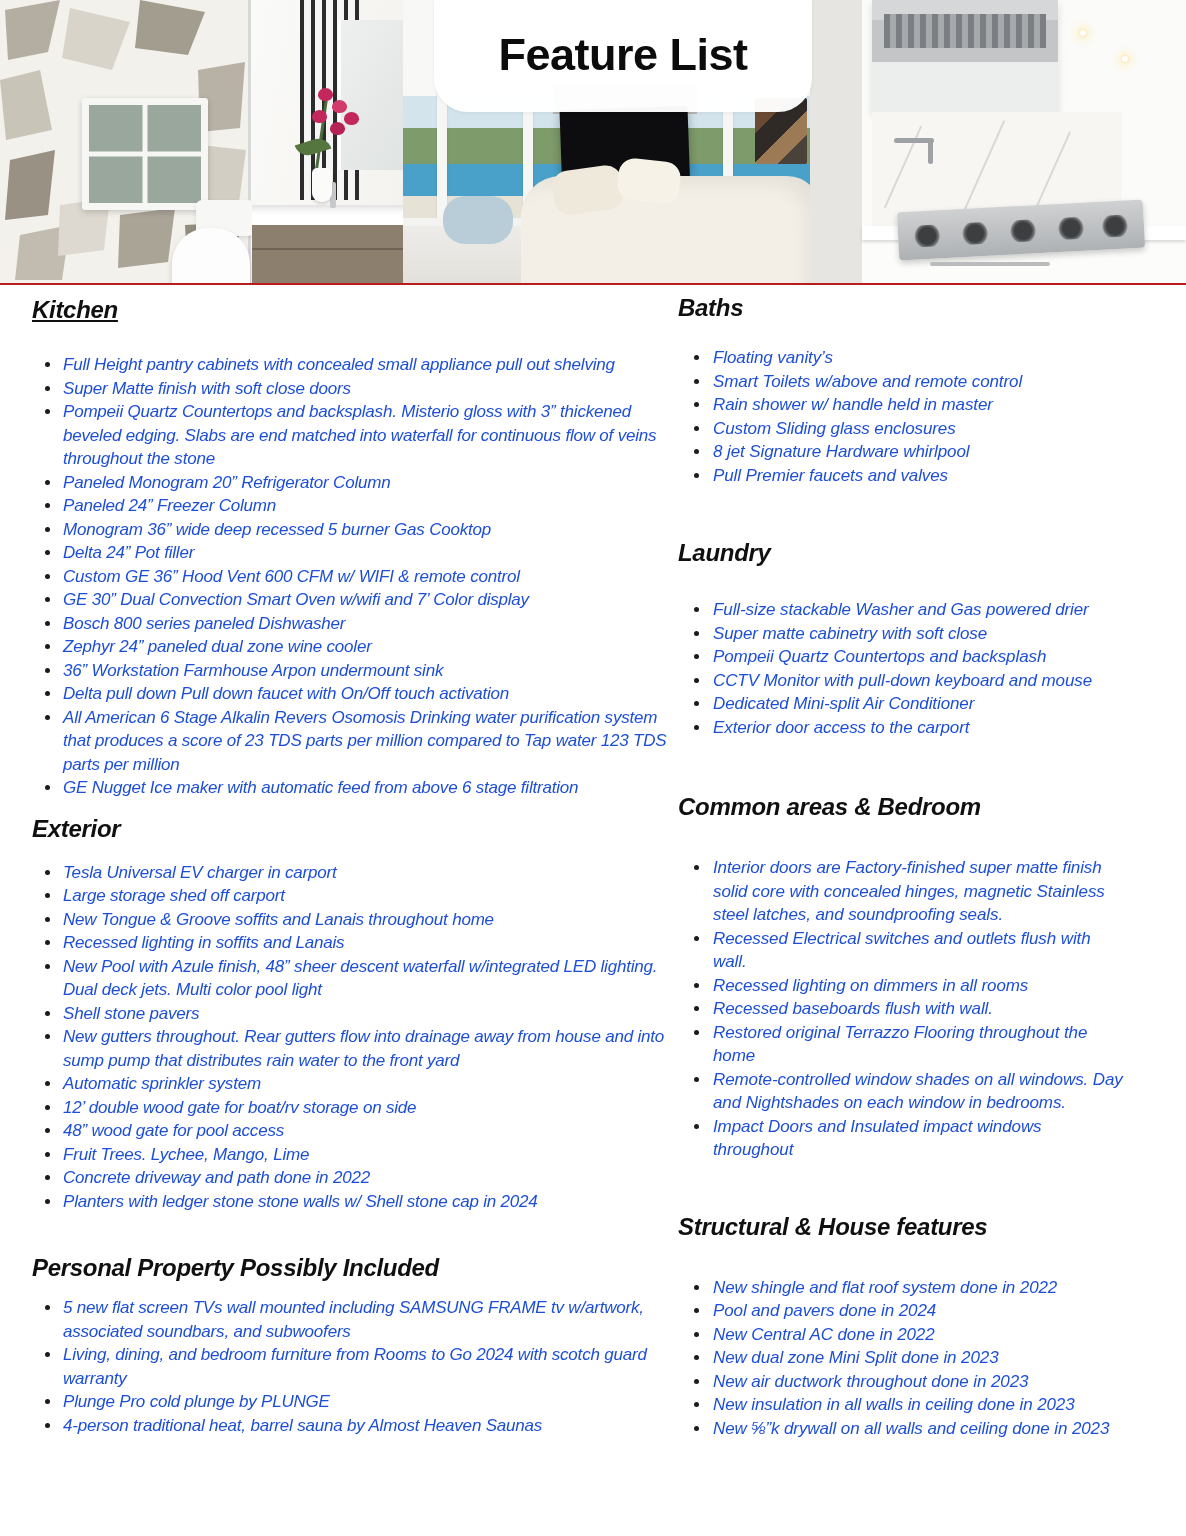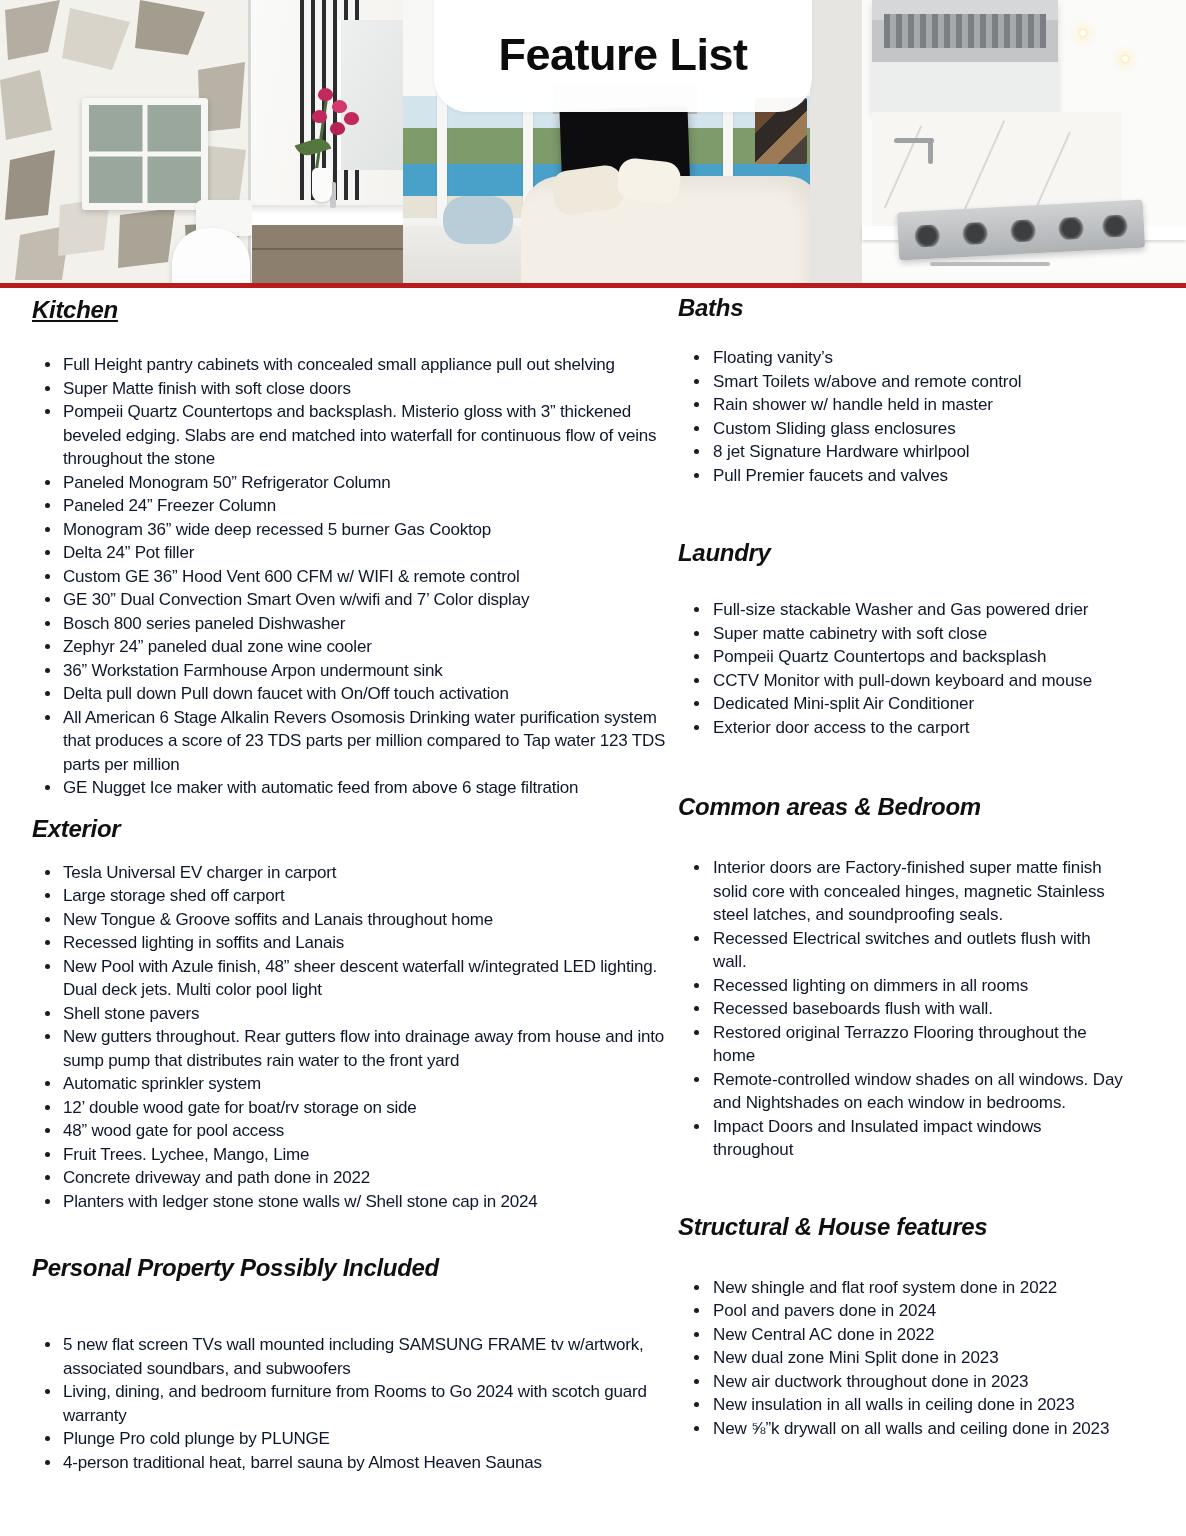--- a/index.html
+++ b/index.html
@@ -6,21 +6,21 @@
   .page{
     position:relative;
     width:1186px;height:1536px;
     background:#ffffff;
     overflow:hidden;
     font-family:"Liberation Sans", sans-serif;
     color:#1e1e1e;
   }
 
   
-  .banner{position:relative;height:283px;display:flex;border-bottom:5px solid #b91c1c;}
+  .banner{position:relative;height:283px;display:flex;border-bottom:2px solid #b91c1c;}
   .photo{position:relative;height:283px;overflow:hidden;flex:none;}
 
   
   .photo-bath{width:403px;background:linear-gradient(100deg,#f1efe9 0%,#fafaf8 55%,#f4f2ee 100%);}
   .bath-tiles{position:absolute;left:0;top:0;}
   .bath-window{position:absolute;left:82px;top:98px;width:112px;height:98px;background:#9aa79c;border:7px solid #f6f6f4;border-radius:3px;box-shadow:0 2px 6px rgba(0,0,0,.18);}
   .bath-window .mull-v{position:absolute;left:50%;top:0;width:5px;height:100%;background:#f6f6f4;transform:translateX(-50%);}
   .bath-window .mull-h{position:absolute;top:50%;left:0;height:5px;width:100%;background:#f6f6f4;transform:translateY(-50%);}
   .glass-edge{position:absolute;left:248px;top:0;width:3px;height:283px;background:rgba(190,195,200,.55);}
   .slat-wall{position:absolute;left:300px;top:0;width:64px;height:200px;
@@ -92,38 +92,38 @@
   .col{position:absolute;top:283px;}
   .col-left{left:32px;width:660px;}
   .col-right{left:678px;width:452px;}
 
   h2.sec-h{
     margin:0;font-size:24px;line-height:29px;font-weight:800;font-style:italic;
     letter-spacing:-.3px;color:#101010;
   }
   ul.feat{
     margin:0;padding:0;list-style:none;
-    font-size:17px;line-height:23.5px;color:#0f172a;letter-spacing:-.2px;
+    font-style:italic;font-size:17px;line-height:23.5px;color:#1d4ed8;letter-spacing:-.2px;
   }
   .col-left ul.feat{width:645px;}
   .col-right ul.feat{width:445px;letter-spacing:-.1px;}
   ul.feat li{position:relative;padding-left:31px;}
   .col-right ul.feat li{padding-left:35px;}
   ul.feat li::before{
     content:"";position:absolute;left:13px;top:9px;width:5px;height:5px;border-radius:50%;background:#1c1c1c;
   }
   .col-right ul.feat li::before{left:16px;}
 
   
   .col-left  .h-kitchen{margin-top:12px;text-decoration:underline;}
   .col-left  .l-kitchen{margin-top:29px;}
   .col-left  .h-exterior{margin-top:14px;}
   .col-left  .l-exterior{margin-top:18px;}
   .col-left  .h-personal{margin-top:40px;}
-  .col-left  .l-personal{margin-top:51px;}
+  .col-left  .l-personal{margin-top:14px;}
   .col-right .h-baths{margin-top:10px;}
   .col-right .l-baths{margin-top:24px;}
   .col-right .h-laundry{margin-top:51px;}
   .col-right .l-laundry{margin-top:31px;}
   .col-right .h-common{margin-top:53px;}
   .col-right .l-common{margin-top:35px;}
   .col-right .h-structural{margin-top:50px;}
   .col-right .l-structural{margin-top:35px;}
 </style>
 </head>
@@ -222,21 +222,21 @@
   </div>
 
   <div class="col col-left">
 
     <section>
       <h2 class="sec-h h-kitchen">Kitchen</h2>
       <ul class="feat l-kitchen">
         <li>Full Height pantry  cabinets with concealed small appliance pull out shelving</li>
         <li>Super Matte finish with soft close doors</li>
         <li>Pompeii Quartz Countertops and backsplash. Misterio gloss with 3” thickened beveled edging. Slabs are end matched into waterfall for continuous flow of veins throughout the stone</li>
-        <li>Paneled Monogram 50” Refrigerator Column</li>
+        <li>Paneled Monogram 20” Refrigerator Column</li>
         <li>Paneled 24” Freezer Column</li>
         <li>Monogram 36” wide deep recessed  5 burner Gas Cooktop</li>
         <li>Delta 24” Pot filler</li>
         <li>Custom GE 36” Hood Vent 600 CFM w/ WIFI &amp; remote control</li>
         <li>GE 30” Dual Convection Smart Oven w/wifi and 7’ Color display</li>
         <li>Bosch 800 series paneled Dishwasher</li>
         <li>Zephyr 24” paneled dual zone wine cooler</li>
         <li>36” Workstation Farmhouse Arpon undermount sink</li>
         <li>Delta pull down Pull down faucet with On/Off touch activation</li>
         <li>All American 6 Stage Alkalin Revers Osomosis Drinking water purification system that produces a score of 23 TDS parts per million compared to Tap water 123 TDS parts per million</li>

